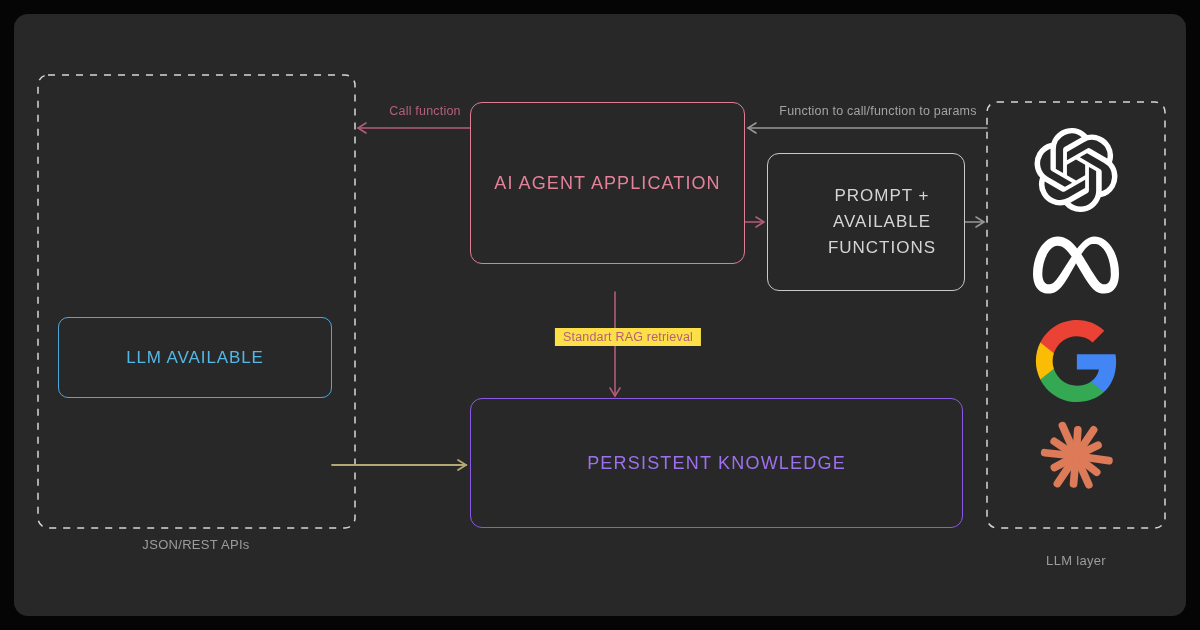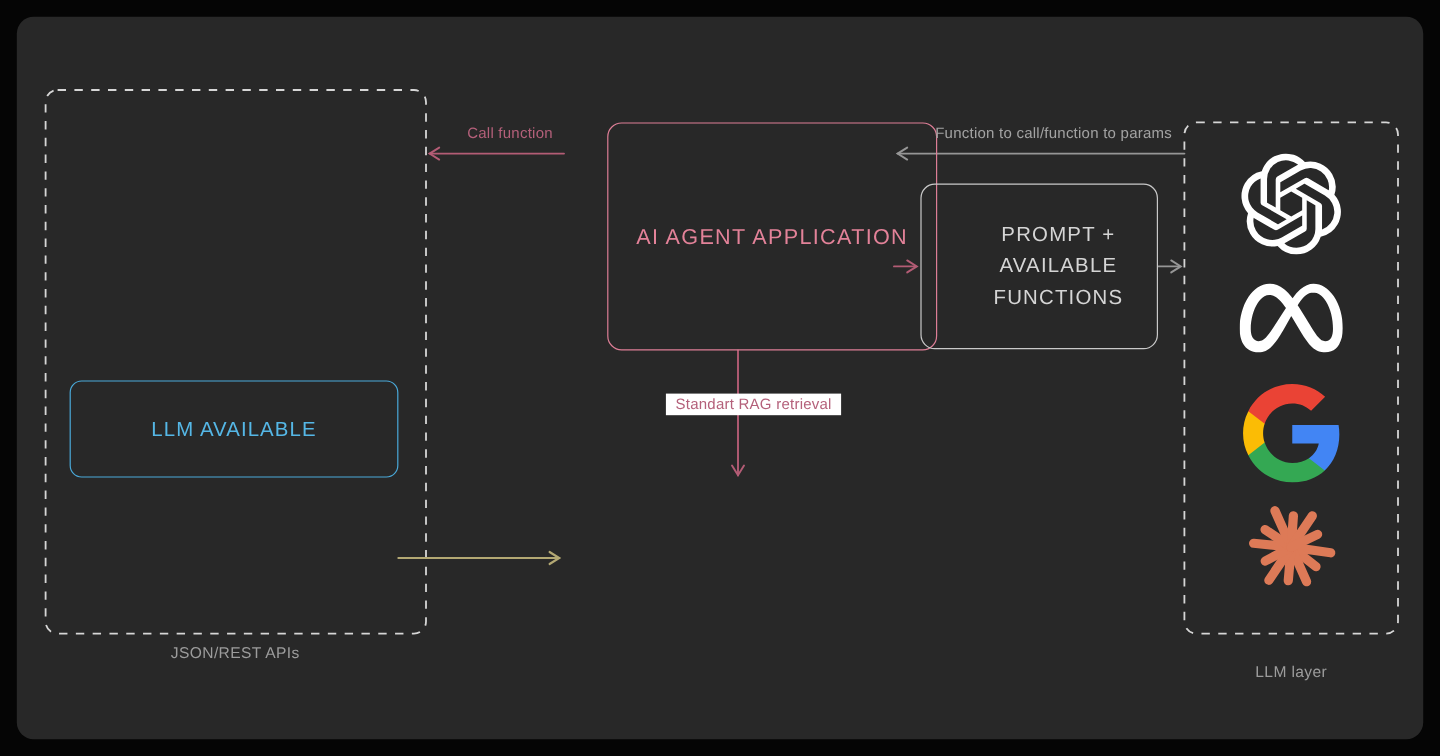--- a/index.html
+++ b/index.html
@@ -24,41 +24,41 @@
     left:58px; width:274px; height:81px; border-radius:10px;
     font-size:17px; letter-spacing:.9px;
   }
   .fbox.cyan   { border:1.5px solid #4aa9d9; color:#55b7e6; }
   .fbox.yellow { border:1.5px solid #e0d189; color:#e9dc95; }
   .fbox.pos0 { top:103px; }
   .fbox.pos1 { top:211px; }
   .fbox.pos2 { top:317px; }
   .fbox.pos3 { top:424px; }
   .agent {
-    left:470px; top:102px; width:275px; height:190px; border-radius:12px;
-    border:1.5px solid #dd7e96; color:#e38299; font-size:18px; letter-spacing:1.1px;margin-left:36px;
+    left:470px; top:102px; width:275px; height:162px; border-radius:12px;
+    border:1.5px solid #dd7e96; color:#e38299; font-size:18px; letter-spacing:1.1px;
   }
   .prompt {
     left:767px; top:153px; width:198px; height:138px; border-radius:12px;
     border:1.5px solid #c9c9c9; color:#d5d5d5; font-size:17px;
     letter-spacing:1px; line-height:26px;padding-left:32px;
   }
   .prompt .inner { display:block; width:128px; margin:0 auto; }
   .knowledge {
     left:470px; top:398px; width:493px; height:130px; border-radius:12px;
     border:1.5px solid #8b59e6; color:#9d71ee; font-size:18px; letter-spacing:1.2px;
   }
   .small-label {
     position:absolute; font-size:12.5px; letter-spacing:.2px; white-space:nowrap;
     transform:translate(-50%,-50%);
     margin-left:12px;
   }
   .lbl-pink { color:#b4607a; }
   .lbl-gray { color:#a3a3a3; }
-  .lbl-rag  { background:#ffffff; padding:2px 8px; }
+  .lbl-rag  { background:#fde047; padding:2px 8px; }
   .caption {
     position:absolute; font-size:13px; color:#9c9c9c; white-space:nowrap;
     transform:translate(-50%,-50%); letter-spacing:.3px;
   }
   .logo { position:absolute; }
 </style>
 </head>
 <body>
 
 <div class="stage">
@@ -104,20 +104,23 @@
     <span>LLM AVAILABLE</span>
   </div>
   <div class="caption" style="left:196px; top:544px;">JSON/REST APIs</div>
 
   <div class="box agent">
     <span>AI AGENT APPLICATION</span>
   </div>
   <div class="box prompt">
     <span class="inner">PROMPT + AVAILABLE FUNCTIONS</span>
   </div>
+  <div class="box knowledge">
+    <span>PERSISTENT KNOWLEDGE</span>
+  </div>
 
   <div class="small-label lbl-pink" style="left:413px; top:111px;">Call function</div>
   <div class="small-label lbl-gray" style="left:866px; top:111px;">Function to call/function to params</div>
   <div class="small-label lbl-pink lbl-rag" style="left:616px; top:337px;">Standart RAG retrieval</div>
 
   <svg class="logo" style="left:1034px; top:128px;" width="84" height="84" viewBox="0 0 24 24">
     <path fill="#ffffff" d="M22.2819 9.8211a5.9847 5.9847 0 0 0-.5157-4.9108 6.0462 6.0462 0 0 0-6.5098-2.9A6.0651 6.0651 0 0 0 4.9807 4.1818a5.9847 5.9847 0 0 0-3.9977 2.9 6.0462 6.0462 0 0 0 .7427 7.0966 5.98 5.98 0 0 0 .511 4.9107 6.051 6.051 0 0 0 6.5146 2.9001A5.9847 5.9847 0 0 0 13.2599 24a6.0557 6.0557 0 0 0 5.7718-4.2058 5.9894 5.9894 0 0 0 3.9977-2.9001 6.0557 6.0557 0 0 0-.7475-7.073zm-9.022 12.6081a4.4755 4.4755 0 0 1-2.8764-1.0408l.1419-.0804 4.7783-2.7582a.7948.7948 0 0 0 .3927-.6813v-6.7369l2.02 1.1686a.071.071 0 0 1 .038.0615v5.5826a4.504 4.504 0 0 1-4.4945 4.4849zm-9.6607-4.1254a4.4708 4.4708 0 0 1-.5346-3.0137l.142.0852 4.783 2.7582a.7712.7712 0 0 0 .7806 0l5.8428-3.3685v2.3324a.0804.0804 0 0 1-.0332.0615L9.74 19.9502a4.4992 4.4992 0 0 1-6.1408-1.6464zM2.3408 7.8956a4.485 4.485 0 0 1 2.3655-1.9728V11.6a.7664.7664 0 0 0 .3879.6765l5.8144 3.3543-2.0201 1.1685a.0757.0757 0 0 1-.071 0l-4.8303-2.7865A4.504 4.504 0 0 1 2.3408 7.8956zm16.5963 3.8558L13.1038 8.364 15.1192 7.2a.0757.0757 0 0 1 .071 0l4.8303 2.7913a4.4944 4.4944 0 0 1-.6765 8.1042v-5.6772a.79.79 0 0 0-.407-.667zm2.0107-3.0231l-.142-.0852-4.7735-2.7818a.7759.7759 0 0 0-.7854 0L9.409 9.2297V6.8974a.0662.0662 0 0 1 .0284-.0615l4.8303-2.7866a4.4992 4.4992 0 0 1 6.6802 4.66zM8.3065 12.863l-2.02-1.1638a.0804.0804 0 0 1-.038-.0567V6.0742a4.4992 4.4992 0 0 1 7.3757-3.4537l-.142.0805L8.704 5.459a.7948.7948 0 0 0-.3927.6813zm1.0976-2.3654l2.602-1.4998 2.6069 1.4998v2.9994l-2.5974 1.4997-2.6067-1.4997Z"></path>
   </svg>
 
   <svg class="logo" style="left:1033px; top:222px;" width="86" height="86" viewBox="0 0 24 24">

